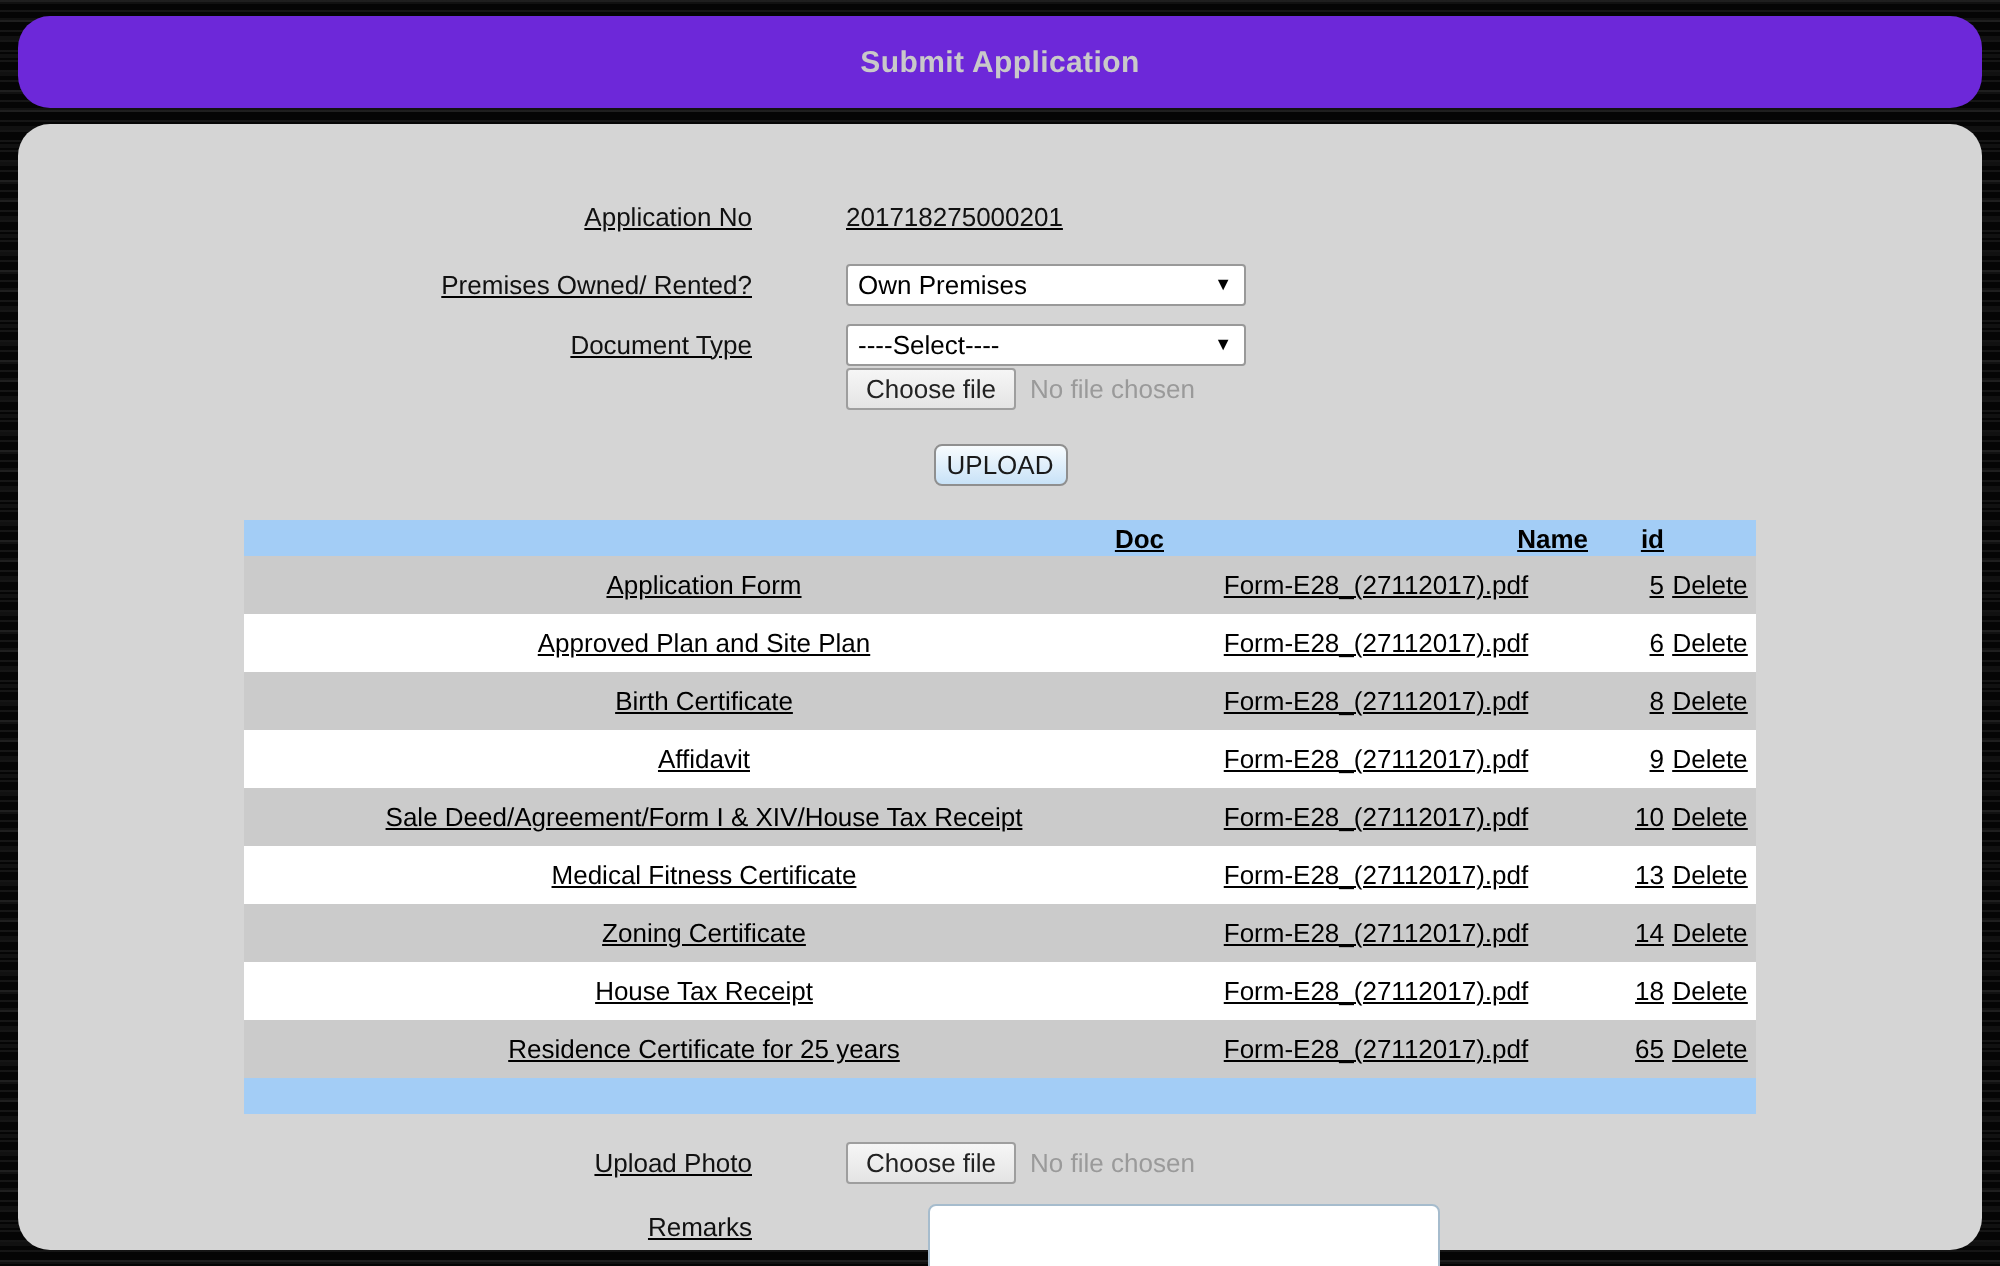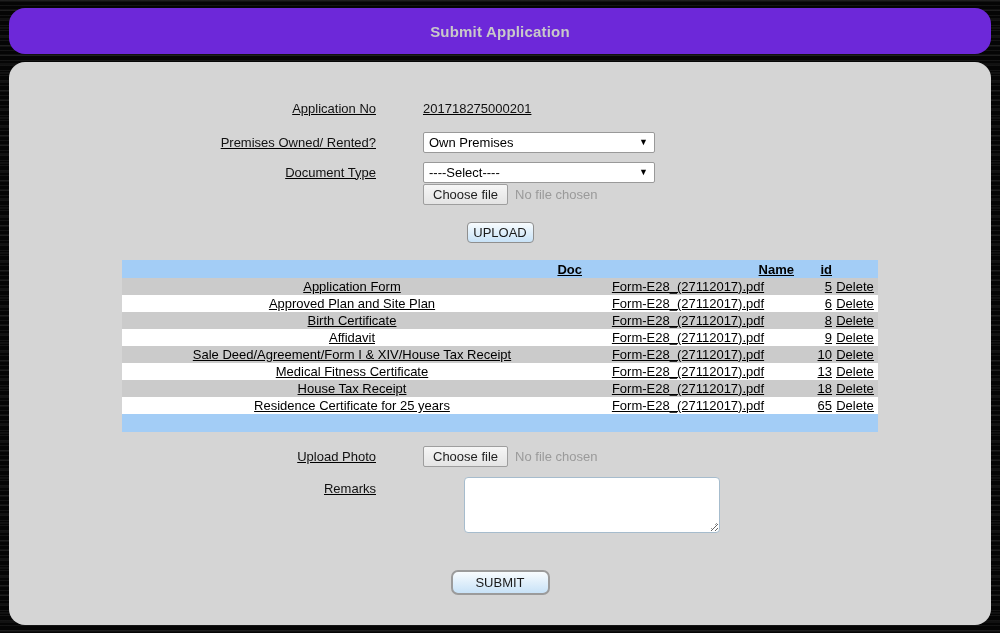--- a/index.html
+++ b/index.html
@@ -46,21 +46,21 @@
   .row-file { height:21px; margin-top:1px; }
   .row-upload { margin-top:17px; text-align:center; }
   .row-photo { margin-top:14px; height:21px; }
   .row-remarks { margin-top:10px; align-items:flex-start;gap:41px; }
   .row-remarks .form-label { padding-top:4px; }
   .row-submit { margin-top:34px; text-align:center; }
 
   .select-wrap { position:relative; display:inline-block; }
   select {
     -webkit-appearance:none; -moz-appearance:none; appearance:none;
-    width:232px; height:21px;
+    width:200px; height:21px;
     font-family:"Liberation Sans", sans-serif;
     font-size:13px; color:#000;
     background:#ffffff;
     border:1px solid #999;
     border-radius:2px;
     padding:0 2px 0 5px;
   }
   .select-arrow {
     position:absolute; right:7px; top:5px;
     font-size:9px; color:#000; pointer-events:none; line-height:10px;
@@ -95,21 +95,21 @@
     font-size:13px; color:#000;
     table-layout:fixed;
   }
   table.docs th {
     background:#a3cdf6;
     font-weight:bold;
     height:18px;
     text-align:right;
     padding:0;
   }
-  table.docs td { height:17px; padding:0; }
+  table.docs td { height:29px; padding:0; }
   table.docs tbody tr:nth-child(odd) td { background:#cbcbcb; }
   table.docs tbody tr:nth-child(even) td { background:#ffffff; }
   col.c-doc { width:460px; }
   col.c-name { width:212px; }
   col.c-id { width:38px; }
   col.c-del { width:46px; }
   td.doc, td.name { text-align:center; overflow:hidden; white-space:nowrap; }
   td.id { text-align:right; padding-right:12px; }
   td.del { text-align:center; }
   td.del a { color:#000; text-decoration:underline; cursor:pointer;text-align:right; }
@@ -228,20 +228,26 @@
       <td class="id">10</td>
       <td class="del"><a>Delete</a></td>
     </tr>
         <tr>
       <td class="doc">Medical Fitness Certificate</td>
       <td class="name">Form-E28_(27112017).pdf</td>
       <td class="id">13</td>
       <td class="del"><a>Delete</a></td>
     </tr>
         <tr>
+      <td class="doc">Zoning Certificate</td>
+      <td class="name">Form-E28_(27112017).pdf</td>
+      <td class="id">14</td>
+      <td class="del"><a>Delete</a></td>
+    </tr>
+        <tr>
       <td class="doc">House Tax Receipt</td>
       <td class="name">Form-E28_(27112017).pdf</td>
       <td class="id">18</td>
       <td class="del"><a>Delete</a></td>
     </tr>
         <tr>
       <td class="doc">Residence Certificate for 25 years</td>
       <td class="name">Form-E28_(27112017).pdf</td>
       <td class="id">65</td>
       <td class="del"><a>Delete</a></td>

